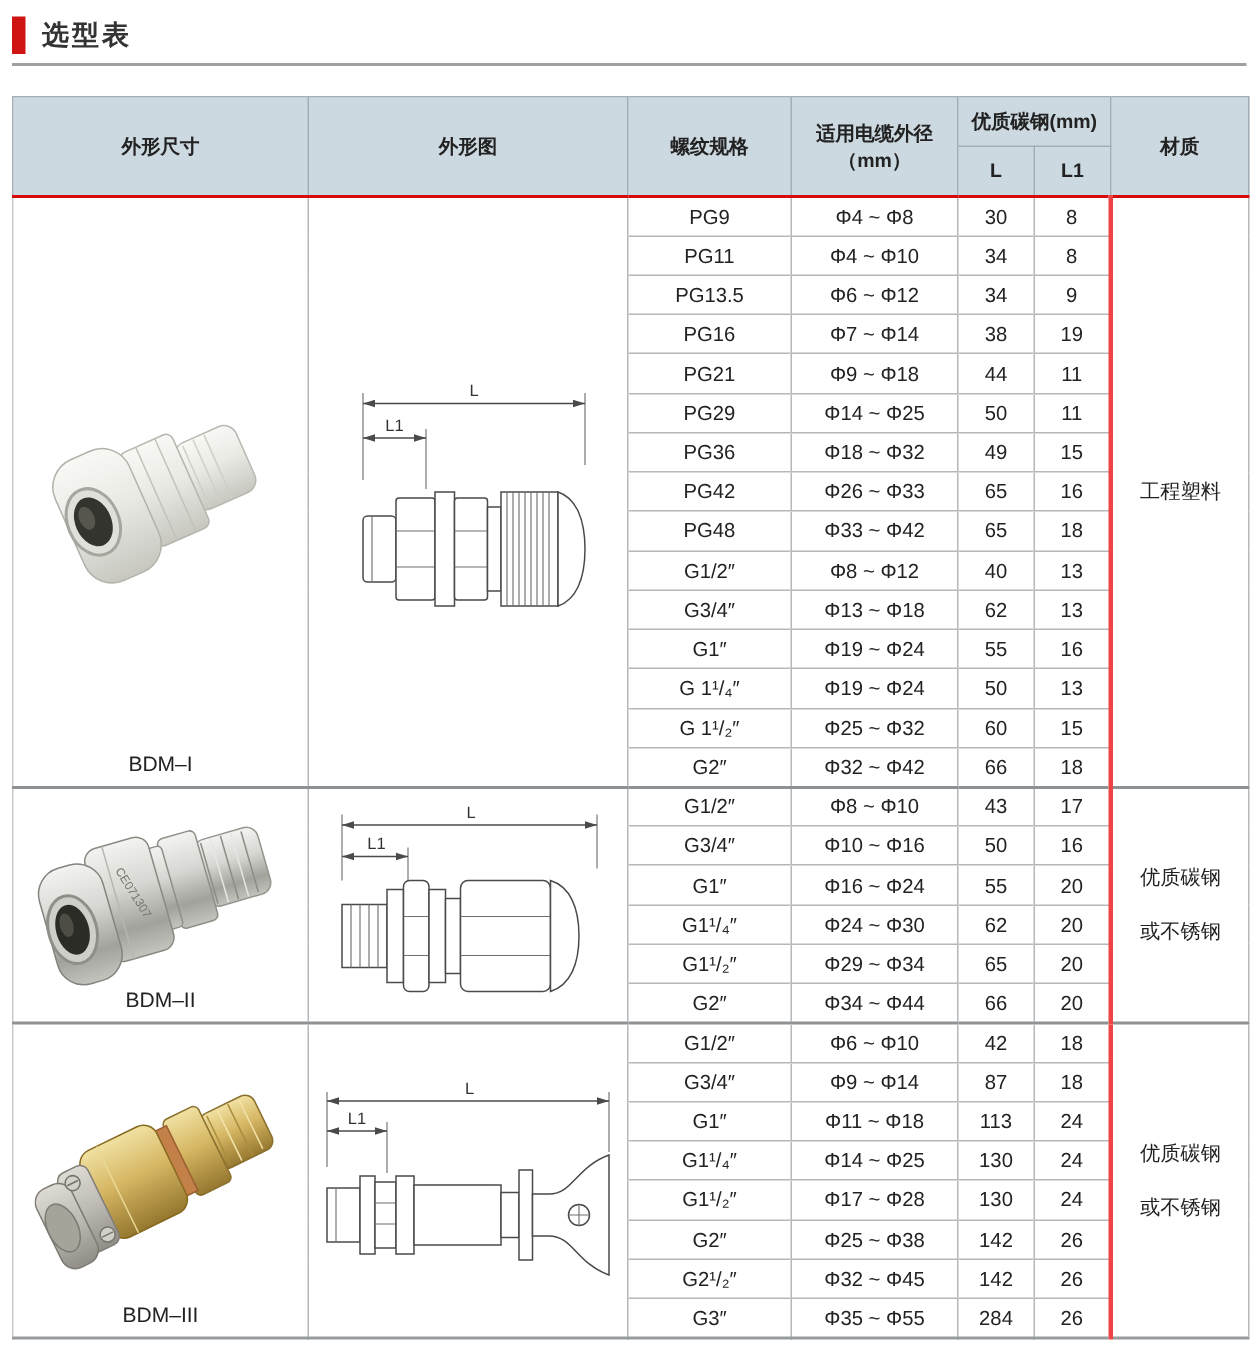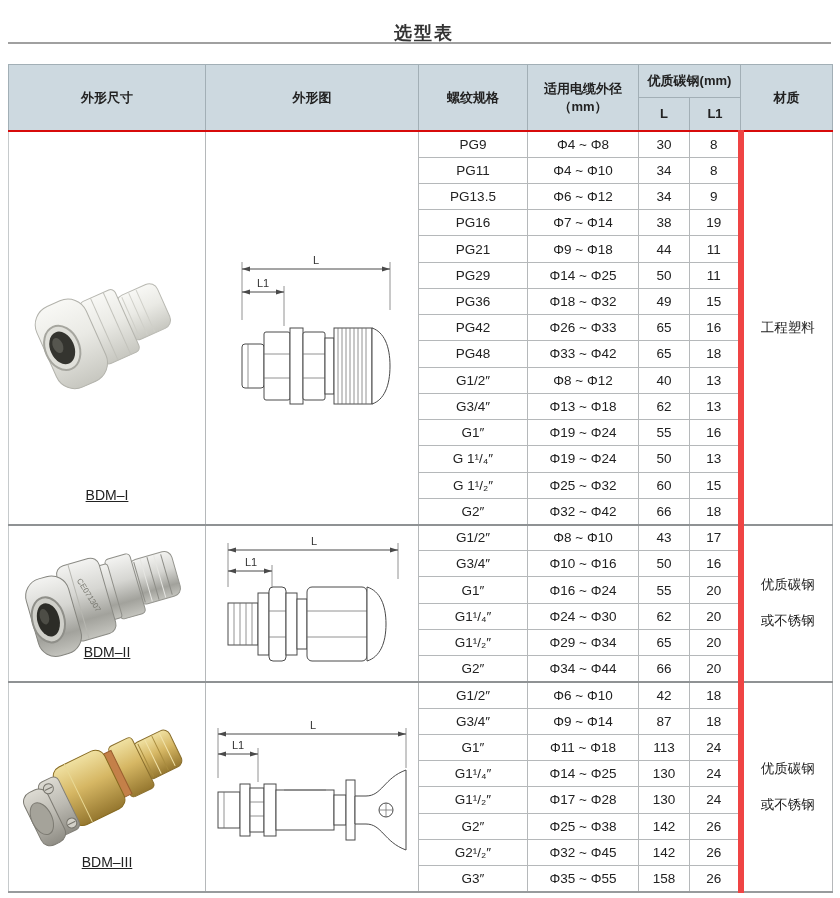--- a/index.html
+++ b/index.html
@@ -2,21 +2,21 @@
 <html><head>
 <meta charset="utf-8">
 <style>
   html,body { margin:0; padding:0; background:#ffffff; }
   body {
     width:840px; height:898px; overflow:hidden;
     font-family:"Liberation Sans","DejaVu Sans",sans-serif;
     color:#222;
   }
   
-  .title-block { display:flex; align-items:center; gap:11px; margin:10px 0 0 8px; height:26px;flex-direction:column; }
+  .title-block { display:flex; align-items:center; gap:11px; margin:10px 0 0 8px; height:26px; }
   .red-bar { width:9px; height:25px; background:#cf1414; }
   .page-title { font-size:18px; font-weight:bold; color:#333; margin:0; letter-spacing:2px; }
   .title-rule { height:2px; background:#a0a0a0; margin:6px 9px 0 8px; }
 
   
   table.sel-table {
     border-collapse:collapse; table-layout:fixed;
     width:824px; margin:20px 0 0 8px;
     border-left:1px solid #c6cacc; border-right:1px solid #b5b8ba;
     border-bottom:2px solid #989b9d;
@@ -30,29 +30,29 @@
   thead th.red-under { border-bottom:2px solid #d70b0b; }
   thead th.prewrap { white-space:pre-line; }
   tbody tr { height:26.24px; }
   tbody td {
     padding:0; font-size:13.5px; color:#222; text-align:center; vertical-align:middle;
     overflow:hidden;
   }
   td.data-cell { border-left:1px solid #b5b8ba; }
   td.rsep { border-top:1px solid #b5b8ba; }
   tr.secsep > td { border-top:2px solid #8f9294; }
-  td.material-cell { border-left:6px solid #ef4444; font-size:13.5px; }
+  td.material-cell { border-left:3px solid #ef4444; font-size:13.5px; }
   .material-line { line-height:36px; }
   td.drawing-cell { border-left:1px solid #b5b8ba; }
   td.photo-cell { position:relative; }
   td.photo-cell svg { display:block; margin:0 auto; }
   td.drawing-cell svg { display:block; margin:0 auto; }
   .model-label {
-    position:absolute; left:0; right:0; bottom:21px;
-    text-align:center; font-size:14px; color:#222;text-decoration:underline;
+    position:absolute; left:0; right:0; bottom:7px;
+    text-align:center; font-size:14px; color:#222;
   }
   
   .dwg line, .dwg path, .dwg rect, .dwg circle { stroke:#4a4a4a; stroke-width:1; fill:none; }
   .dwg .fillw { fill:#ffffff; }
   .dwg .thin { stroke:#6e6e6e; stroke-width:0.75; }
   .dwg polygon { fill:#4a4a4a; stroke:none; }
   .dwg text { fill:#333; font-size:11px; font-family:"Liberation Sans",sans-serif; stroke:none; }
 </style>
 </head>
 <body>
@@ -449,17 +449,17 @@
       </tr>
       <tr>
         <td class="data-cell rsep">G2¹/₂″</td>
         <td class="data-cell rsep">Φ32 ~ Φ45</td>
         <td class="data-cell rsep">142</td>
         <td class="data-cell rsep">26</td>
       </tr>
       <tr>
         <td class="data-cell rsep">G3″</td>
         <td class="data-cell rsep">Φ35 ~ Φ55</td>
-        <td class="data-cell rsep">158</td>
+        <td class="data-cell rsep">284</td>
         <td class="data-cell rsep">26</td>
       </tr>
     </tbody>
 </table>
 
 </body></html>

